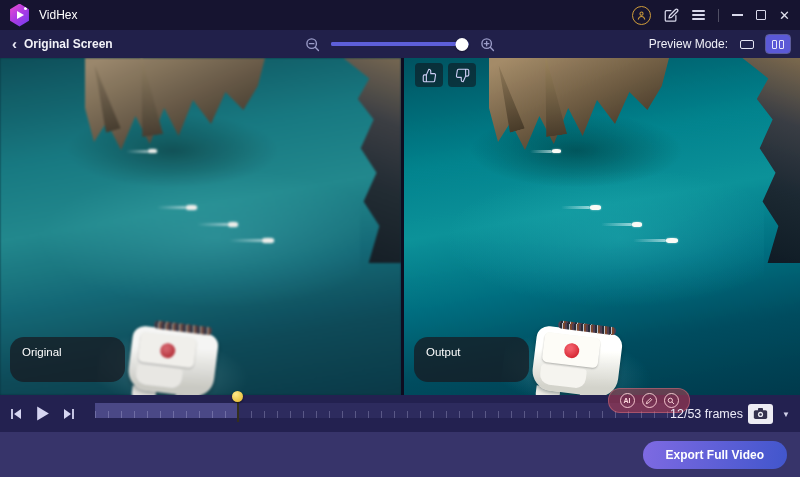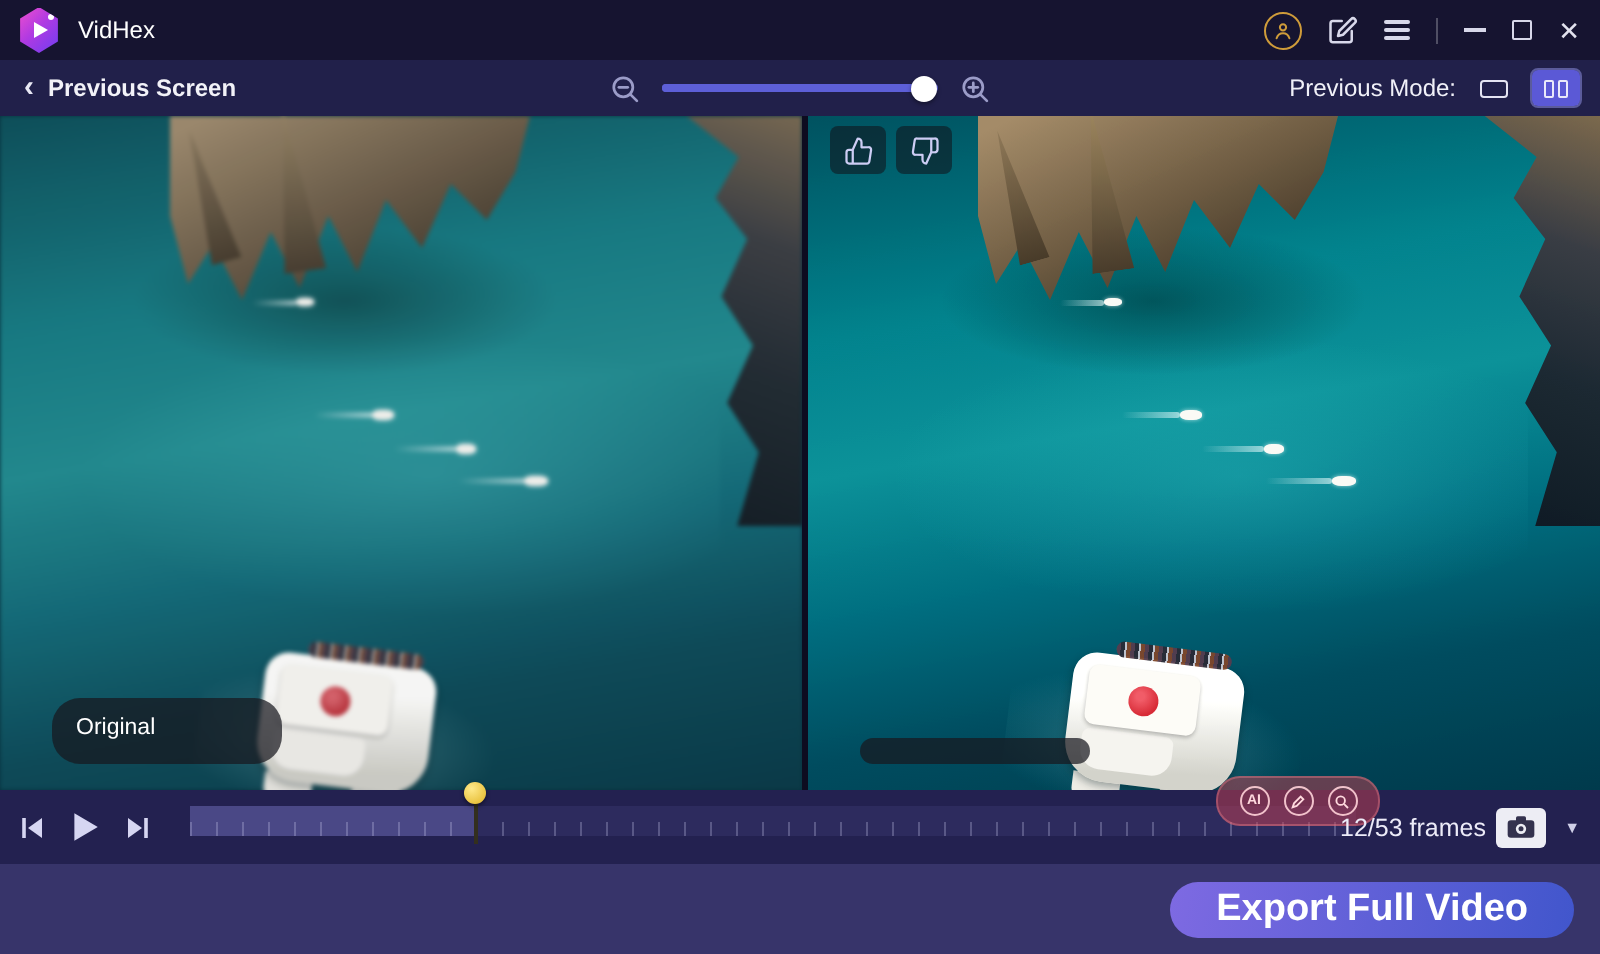--- a/index.html
+++ b/index.html
@@ -74,21 +74,21 @@
   .cat-wake { position:absolute; left:-18px; top:20px; width:150px; height:72px; background:radial-gradient(ellipse at 45% 50%, rgba(150,205,208,0.30), rgba(150,205,208,0) 70%); }
   .cat-hull { position:absolute; left:12px; top:14px; width:86px; height:64px; background:linear-gradient(175deg,#fdfdfb 30%,#cfcfc8 85%); border-radius:12px 12px 20px 20px; box-shadow:0 2px 4px rgba(0,20,25,.35); }
   .cat-pontoon { position:absolute; width:24px; height:16px; background:#e8e7e1; border-radius:0 0 55% 55%; top:74px; }
   .cat-p1 { left:18px; } .cat-p2 { left:62px; }
   .cat-bow { position:absolute; left:20px; top:52px; width:46px; height:20px; background:#efeeea; border-radius:4px 4px 10px 10px; }
   .cat-roof { position:absolute; left:20px; top:20px; width:56px; height:30px; background:#f7f6f2; border-radius:5px; box-shadow:0 1px 2px rgba(0,0,0,.25); display:flex; align-items:center; justify-content:center; }
   .cat-logo { display:block; width:15px; height:15px; border-radius:50%; background:radial-gradient(circle at 38% 35%, #e0616b 15%, #c5333d 70%); }
   .cat-people { position:absolute; left:32px; top:7px; width:58px; height:8px; border-radius:4px; opacity:.95;
     background:repeating-linear-gradient(90deg,#55404f 0 2px,#2e2e38 2px 4px,#c4c4cc 4px 5px,#7a4a32 5px 7px); }
 
-  .res-label { position:absolute; left:10px; bottom:13px; min-width:115px; padding:6px 12px 7px; background:rgba(24,24,30,0.72); border-radius:14px; color:#ffffff; font-size:11.5px; line-height:1.7;margin-left:16px; }
+  .res-label { position:absolute; left:10px; bottom:13px; min-width:115px; padding:6px 12px 19px; background:rgba(24,24,30,0.72); border-radius:14px; color:#ffffff; font-size:11.5px; line-height:1.7; }
   .rate { position:absolute; left:11px; top:5px; display:flex; gap:5px; }
   .rate-btn { width:28px; height:24px; background:rgba(16,16,24,0.55); border-radius:4px; display:flex; align-items:center; justify-content:center; }
 
   
   .playbar { position:absolute; top:395px; left:0; width:800px; height:37px; background:#232150; }
   .transport { position:absolute; left:9px; top:0; height:37px; display:flex; align-items:center; gap:11px; }
   .timeline { position:absolute; left:95px; top:8px; width:583px; height:15px; background:#2d2b5e; border-radius:1px; }
   .timeline .played { position:absolute; left:0; top:0; height:15px; background:#4a4886; }
   .timeline .ticks { position:absolute; left:0; bottom:0; width:100%; height:7px;
     background:repeating-linear-gradient(90deg, rgba(205,205,240,0.28) 0 1px, transparent 1px 13px); }
@@ -99,21 +99,21 @@
     background:rgba(198,64,80,0.5); border:1px solid rgba(255,140,150,0.35); display:flex; align-items:center; justify-content:center; gap:7px; }
   .ro-ic { width:15px; height:15px; border:1.3px solid rgba(255,210,216,0.9); border-radius:50%; display:flex; align-items:center; justify-content:center; color:#ffd9de; font-size:7px; font-weight:bold; }
   .frame-counter { position:absolute; right:57px; top:50%; transform:translateY(-50%); color:#ecebf8; font-size:12.5px; }
   .camera-btn { position:absolute; right:27px; top:50%; transform:translateY(-50%); width:25px; height:20px; background:#ededf4; border-radius:3px; display:flex; align-items:center; justify-content:center; }
   .caret { position:absolute; right:10px; top:50%; transform:translateY(-50%); color:#d0d0e8; font-size:8px; }
 
   
   .statusbar { position:absolute; top:432px; left:0; width:800px; height:45px; background:#37346a; }
   .status-msg { position:absolute; left:12px; top:50%; transform:translateY(-50%); color:#eceaf6; font-size:12.5px; }
   .export-btn { position:absolute; right:13px; top:50%; transform:translateY(-50%); height:28px; padding:0 23px; border-radius:15px;
-    background:linear-gradient(100deg,#7e6ae2 0%,#4156cc 100%); color:#ffffff; font-size:19px; font-weight:bold;
+    background:linear-gradient(100deg,#7e6ae2 0%,#4156cc 100%); color:#ffffff; font-size:12px; font-weight:bold;
     display:flex; align-items:center; border:none; }
 </style>
 </head>
 <body>
 
 <div class="app">
 
   <div class="titlebar">
     <div class="logo-wrap">
       <div class="logo-hex">
@@ -147,41 +147,41 @@
       <div class="tb-btn">
           <div class="max-box"></div>
         </div>
       <div class="tb-btn close-x">✕</div>
     </div>
   </div>
 
   <div class="toolbar">
     <div class="back">
       <span class="chev">‹</span>
-      <span class="lbl">Previous Screen</span>
+      <span class="lbl">Original Screen</span>
     </div>
     <div class="zoomctl">
       <svg width="17" height="17" viewBox="0 0 20 20" fill="none" stroke="#9b9cc8" stroke-width="1.6" stroke-linecap="round">
         <circle cx="9" cy="9" r="5.6"></circle>
           <line x1="13.3" y1="13.3" x2="17" y2="17"></line>
           <line x1="6.4" y1="9" x2="11.6" y2="9"></line>
       </svg>
       <div class="slider">
         <div class="fill" style="width: 95%;"></div>
         <div class="thumb" style="left: 95%;"></div>
       </div>
       <svg width="17" height="17" viewBox="0 0 20 20" fill="none" stroke="#9b9cc8" stroke-width="1.6" stroke-linecap="round">
         <circle cx="9" cy="9" r="5.6"></circle>
           <line x1="13.3" y1="13.3" x2="17" y2="17"></line>
           <line x1="6.4" y1="9" x2="11.6" y2="9"></line>
           <line x1="9" y1="6.4" x2="9" y2="11.6"></line>
       </svg>
     </div>
     <div class="preview">
-      <span class="lbl">Previous Mode:</span>
+      <span class="lbl">Preview Mode:</span>
       <div class="pm-btn pm-single">
           <div class="r"></div>
         </div>
       <div class="pm-btn pm-split">
           <div class="r"></div>
           <div class="r"></div>
         </div>
     </div>
   </div>
 
@@ -258,20 +258,21 @@
             <path d="M14 9V5a3 3 0 0 0-3-3l-4 9v11h11.28a2 2 0 0 0 2-1.7l1.38-9a2 2 0 0 0-2-2.3zM7 22H4a2 2 0 0 1-2-2v-7a2 2 0 0 1 2-2h3"></path>
           </svg>
         </div>
         <div class="rate-btn">
           <svg width="15" height="15" viewBox="0 0 24 24" fill="none" stroke="#cdcdf4" stroke-width="1.8" stroke-linejoin="round">
             <path d="M10 15v4a3 3 0 0 0 3 3l4-9V2H5.72a2 2 0 0 0-2 1.7l-1.38 9a2 2 0 0 0 2 2.3zm7-13h2.67A2.31 2.31 0 0 1 22 4v7a2.31 2.31 0 0 1-2.33 2H17"></path>
           </svg>
         </div>
       </div>
       <div class="res-label">
+        <div>Output</div>
       </div>
     </div>
   </div>
 
   <div class="playbar">
     <div class="transport">
       <svg width="14" height="14" viewBox="0 0 14 14">
         <line x1="3" y1="2" x2="3" y2="12" stroke="#d6d6f2" stroke-width="1.8"></line>
         <path d="M12 2 L5 7 L12 12 Z" fill="#d6d6f2"></path>
       </svg>

